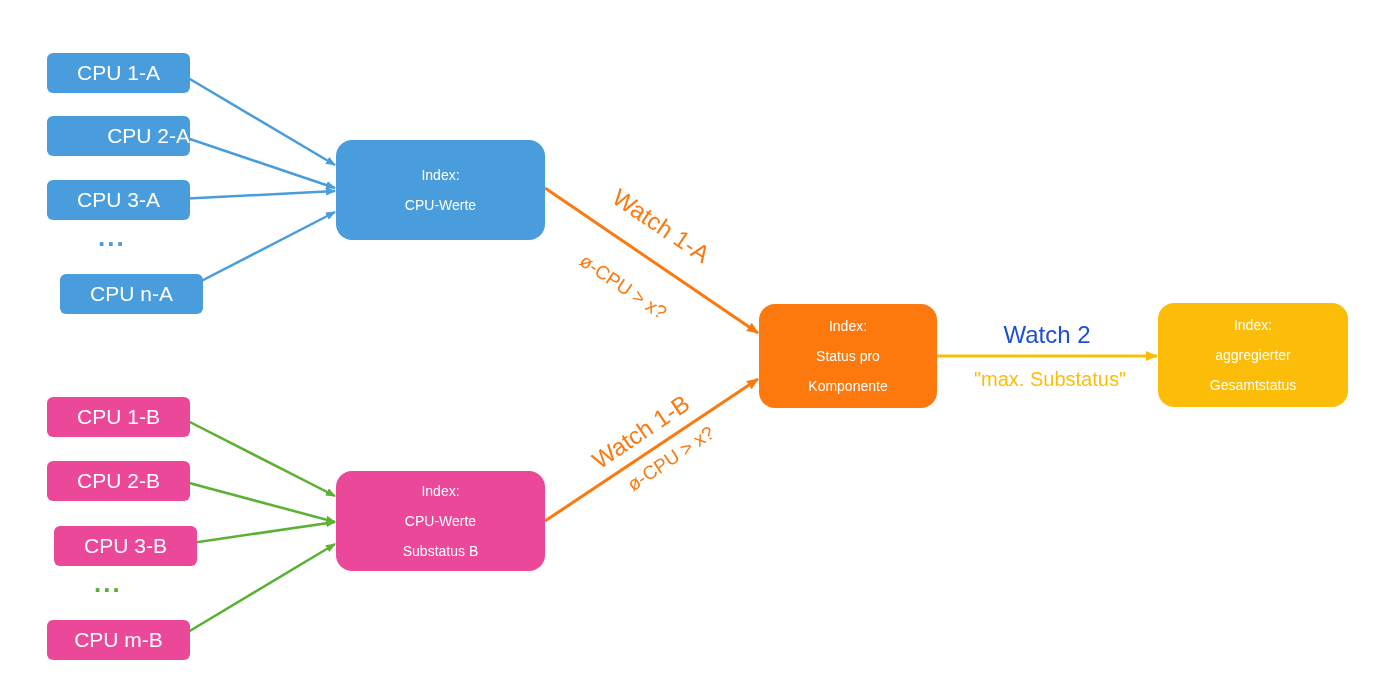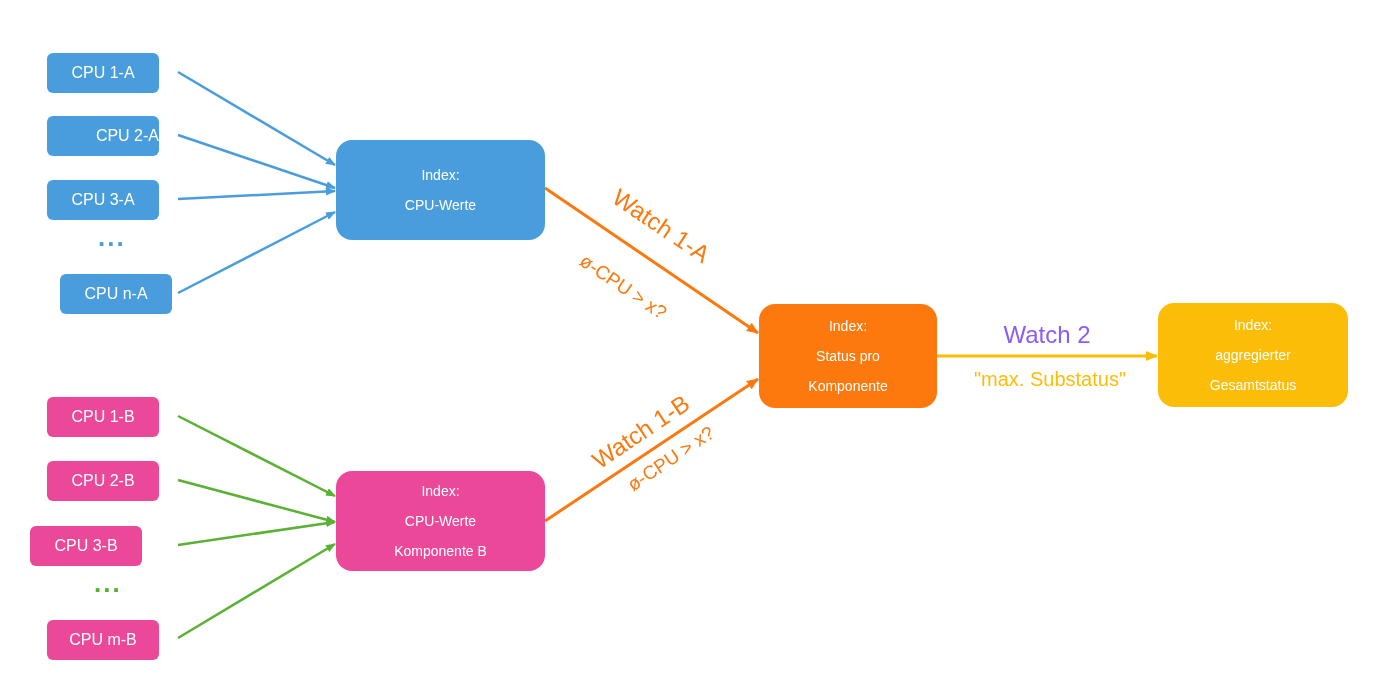--- a/index.html
+++ b/index.html
@@ -1,21 +1,21 @@
 <!DOCTYPE html>
 <html><head>
   <meta charset="utf-8">
   <style>
     html, body { margin: 0; padding: 0; background: #ffffff; }
     body { width: 1400px; height: 699px; position: relative; overflow: hidden;
       font-family: "Liberation Sans", "DejaVu Sans", sans-serif; }
     #canvas { position: absolute; left: 0; top: 0; width: 1400px; height: 699px; }
     .box { position: absolute; color: #ffffff; display: flex; flex-direction: column;
       align-items: center; justify-content: center; text-align: center; box-sizing: border-box; }
-    .cpu { width: 112px; height: 40px; border-radius: 6px; font-size: 16px; }
+    .cpu { width: 143px; height: 40px; border-radius: 6px; font-size: 21px; }
     .idx { border-radius: 16px; font-size: 14px; line-height: 30px; }
     .blue { background: #4a9ddc; }
     .green { background: #ec4899; }
     .orange { background: #fd780d; }
     .yellow { background: #fcbd08; }
     .dots { position: absolute; font-size: 26px; font-weight: bold; letter-spacing: 2px; }
     .lbl { position: absolute; white-space: nowrap; transform-origin: center center; }
   </style>
 </head>
 <body>
@@ -69,46 +69,46 @@
   <span>Index:</span>
   <span>CPU-Werte</span>
 </div>
 
 <div class="box cpu green" style="left:47px;top:397px;">
     <span>CPU 1-B</span>
   </div>
 <div class="box cpu green" style="left:47px;top:461px;">
     <span>CPU 2-B</span>
   </div>
-<div class="box cpu green" style="left:30px;top:526px;">
+<div class="box cpu green" style="left:54px;top:526px;">
     <span>CPU 3-B</span>
   </div>
 <div class="dots" style="left:94px;top:568px;color:#5bb134;">...</div>
 <div class="box cpu green" style="left:47px;top:620px;">
     <span>CPU m-B</span>
   </div>
 
 <div class="box idx green" style="left:336px;top:471px;width:209px;height:100px;">
   <span>Index:</span>
   <span>CPU-Werte</span>
-  <span>Komponente B</span>
+  <span>Substatus B</span>
 </div>
 
 <div class="box idx orange" style="left:759px;top:304px;width:178px;height:104px;">
   <span>Index:</span>
   <span>Status pro</span>
   <span>Komponente</span>
 </div>
 
 <div class="box idx yellow" style="left:1158px;top:303px;width:190px;height:104px;">
   <span>Index:</span>
   <span>aggregierter</span>
   <span>Gesamtstatus</span>
 </div>
 
 <div class="lbl" style="left:586px;top:212px;width:150px;text-align:center;font-size:24px;color:#fd780d;transform:rotate(34deg);">Watch 1-A</div>
 <div class="lbl" style="left:548px;top:276px;width:150px;text-align:center;font-size:19px;color:#fd780d;transform:rotate(34deg);">ø-CPU &gt; x?</div>
 
 <div class="lbl" style="left:566px;top:418px;width:150px;text-align:center;font-size:24px;color:#fd780d;transform:rotate(-34deg);">Watch 1-B</div>
 <div class="lbl" style="left:596px;top:448px;width:150px;text-align:center;font-size:19px;color:#fd780d;transform:rotate(-34deg);">ø-CPU &gt; x?</div>
 
-<div class="lbl" style="left:962px;top:321px;width:170px;text-align:center;font-size:24px;color:#8b5cf6;">Watch 2</div>
+<div class="lbl" style="left:962px;top:321px;width:170px;text-align:center;font-size:24px;color:#1d4ed8;">Watch 2</div>
 <div class="lbl" style="left:950px;top:368px;width:200px;text-align:center;font-size:20px;color:#fcbd08;">"max. Substatus"</div>
 
 </body></html>

